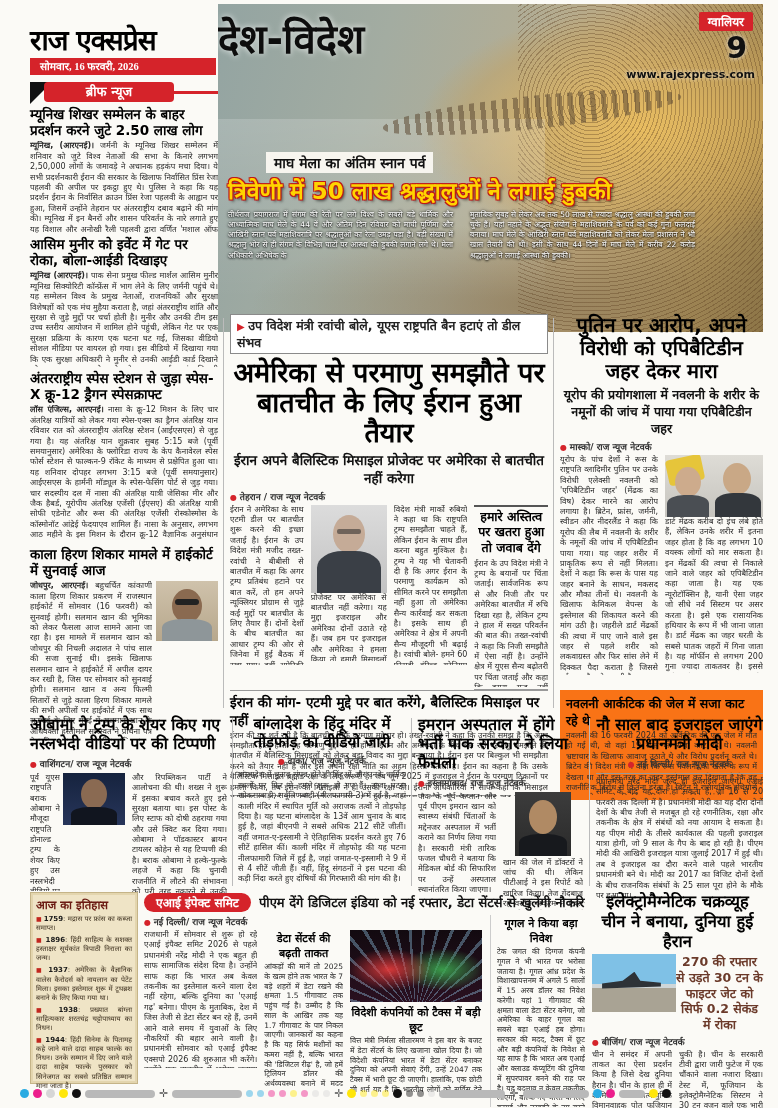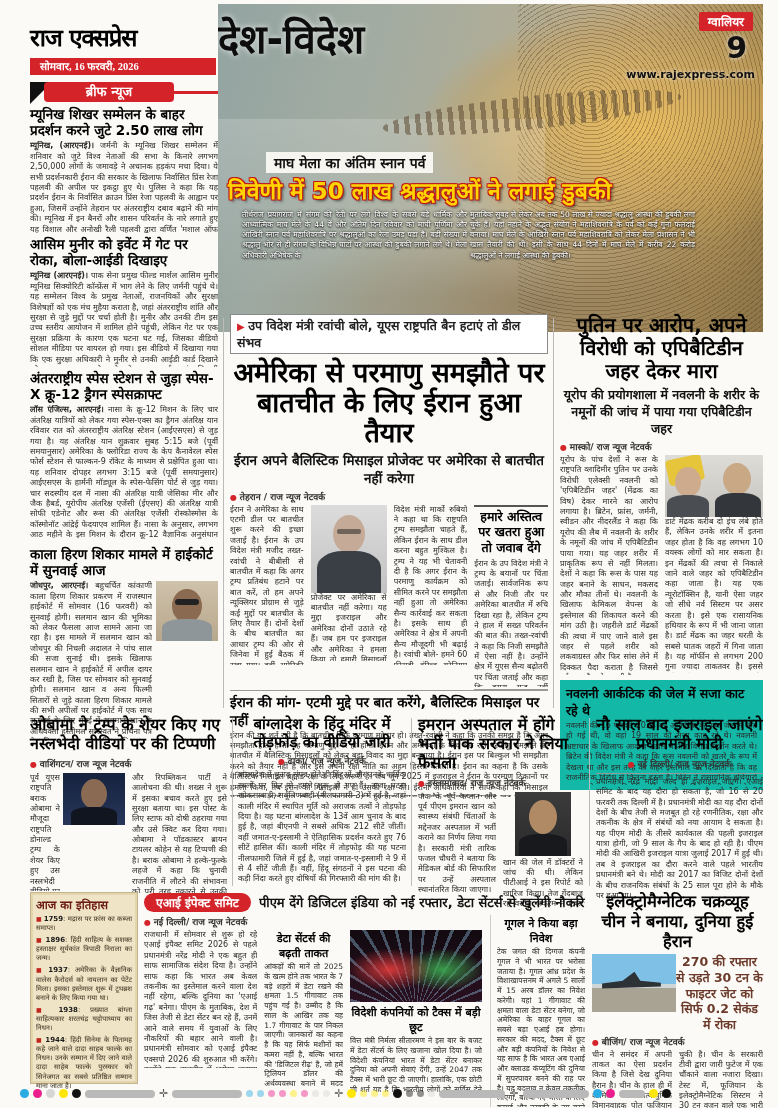--- a/index.html
+++ b/index.html
@@ -4,21 +4,21 @@
 <style>
   html,body{margin:0;padding:0;background:#9a9a9a;}
   #page{position:relative;width:778px;height:1108px;background:#fbfaf6;margin:0 auto;overflow:hidden;
         font-family:"DejaVu Sans",sans-serif;color:#1b1b1b;}
   .abs{position:absolute;}
   .bodytxt{font-size:8px;line-height:1.3;color:#2a2a2a;text-align:justify;overflow:hidden;}
   .byline{font-size:9px;font-weight:bold;color:#333;}
   .byline::before{content:"● ";color:#d5232a;font-size:8px;}
   .rule{background:#bbb;}
   
-  #masthead-title{left:30px;top:20px;font-size:24px;font-weight:bold;letter-spacing:-1px;color:#000;}
+  #masthead-title{left:30px;top:20px;font-size:28px;font-weight:bold;letter-spacing:-1px;color:#000;}
   #date-bar{left:30px;top:58px;width:186px;height:17px;background:#d5232a;color:#fff;font-size:10.5px;font-weight:bold;
             line-height:17px;padding-left:10px;box-sizing:border-box;font-family:Liberation Serif, serif;}
   #brief-news{left:30px;top:82px;width:188px;height:22px;}
   #brief-news .tri{position:absolute;left:0;top:0;width:0;height:0;border-top:22px solid #111;border-right:22px solid transparent;}
   #brief-news .pill{position:absolute;left:14px;top:0;width:130px;height:20px;background:#d5232a;border-radius:4px;
                     color:#fff;font-size:13px;font-weight:bold;text-align:center;line-height:20px;}
   #brief-news .line{position:absolute;left:140px;right:0;top:9px;height:3px;background:#d5232a;}
   
   #hero{left:218px;top:4px;width:545px;height:328px;overflow:hidden;
     background:
@@ -55,21 +55,21 @@
   #main-cols .col{width:76px;}
   #iran-box{border-top:2px solid #555;border-bottom:1px solid #999;padding:2px 0;}
   #iran-box h4{margin:0 0 3px 0;font-size:12.5px;text-align:center;line-height:1.25;color:#000;}
   #iran-demand{border-top:1px solid #999;padding-top:2px;}
   #iran-demand h4{margin:0 0 2px 0;font-size:13.5px;color:#000;}
   
   #putin-art{left:560px;top:314px;width:203px;}
   #putin-headline{margin:0;font-size:20px;line-height:1.15;font-weight:bold;text-align:center;color:#000;}
   #putin-subhead{font-size:12.5px;font-weight:bold;text-align:center;margin:3px 0;color:#111;}
   #putin-cols{display:flex;gap:7px;margin-top:2px;}
-  #navalny-box{background:#14b8a6;padding:5px 6px;margin-top:5px;}
+  #navalny-box{background:#f97316;padding:5px 6px;margin-top:15px;}
   #navalny-box h4{margin:0 0 2px 0;font-size:12.5px;color:#000;}
   
   .b1art h3{margin:0 0 3px 0;font-size:16px;line-height:1.18;color:#000;}
   .twocol{display:flex;gap:7px;}
   
   #history{left:30px;top:892px;width:108px;height:192px;background:#efe4c6;border:1px solid #c5b488;
            box-shadow:inset 0 0 0 2px #e3d5ae;padding:4px 5px;box-sizing:border-box;}
   #history h4{margin:0 0 3px 0;font-size:11.5px;color:#6b1a12;}
   #history .hitem{font-size:7px;line-height:1.3;color:#3a2d1c;margin-bottom:3px;text-align:justify;}
   #history .hitem::before{content:"■ ";color:#c2271f;font-size:6px;}
@@ -122,21 +122,21 @@
   <div class="abs photo" id="hero">
     <div class="crowd"></div>
     <div class="water-sheen"></div>
     <div class="boats"></div>
     <div class="abs" id="section-title">देश-विदेश</div>
     <div class="abs" id="edition-badge">ग्वालियर</div>
     <div class="abs" id="page-number">9</div>
     <div class="abs" id="website">www.rajexpress.com</div>
     <div class="abs" id="photo-kicker">माघ मेला का अंतिम स्नान पर्व</div>
     <div class="abs" id="photo-headline">त्रिवेणी में 50 लाख श्रद्धालुओं ने लगाई डुबकी</div>
-    <div class="abs hero-cap" style="left:24px;">तीर्थराज प्रयागराज में संगम की रेती पर लगे विश्व के सबसे बड़े धार्मिक और आध्यात्मिक माघ मेले के 44 वें और अंतिम दिन रविवार को माघी पूर्णिमा और आखिरी स्नान पर्व महाशिवरात्रि पर श्रद्धालुओं का रेला उमड़ पड़ा है। बड़ी संख्या में श्रद्धालु भोर से ही संगम के विभिन्न घाटों पर आस्था की डुबकी लगाने लगे थे। मेला अधिकारी अभिषेक के</div>
+    <div class="abs hero-cap" style="left:10px;">तीर्थराज प्रयागराज में संगम की रेती पर लगे विश्व के सबसे बड़े धार्मिक और आध्यात्मिक माघ मेले के 44 वें और अंतिम दिन रविवार को माघी पूर्णिमा और आखिरी स्नान पर्व महाशिवरात्रि पर श्रद्धालुओं का रेला उमड़ पड़ा है। बड़ी संख्या में श्रद्धालु भोर से ही संगम के विभिन्न घाटों पर आस्था की डुबकी लगाने लगे थे। मेला अधिकारी अभिषेक के</div>
     <div class="abs hero-cap" style="left:252px;">मुताबिक सुबह से लेकर अब तक 50 लाख से ज्यादा श्रद्धालु आस्था की डुबकी लगा चुके हैं। यहां नहाने के अद्भुत संयोग ने महाशिवरात्रि के पर्व को कई गुना फलदाई बनाया। माघ मेले के आखिरी स्नान पर्व महाशिवरात्रि को लेकर मेला प्रशासन ने भी खास तैयारी की थी। इसी के साथ 44 दिनों में माघ मेले में करीब 22 करोड़ श्रद्धालुओं ने लगाई आस्था की डुबकी।</div>
   </div>
 
   <div class="abs brief" style="top:106px;">
     <h3>म्यूनिख शिखर सम्मेलन के बाहर प्रदर्शन करने जुटे 2.50 लाख लोग</h3>
     <div class="bodytxt" style="height:92px;"><span class="dateline">म्यूनिख, (आरएनई)।</span> <span>जर्मनी के म्यूनिख शिखर सम्मेलन में शनिवार को जुटे विश्व नेताओं की सभा के किनारे लगभग 2,50,000 लोगों के जमावड़े ने अचानक हड़कंप मचा दिया। ये सभी प्रदर्शनकारी ईरान की सरकार के खिलाफ निर्वासित प्रिंस रेजा पहलवी की अपील पर इकट्ठा हुए थे। पुलिस ने कहा कि यह प्रदर्शन ईरान के निर्वासित क्राउन प्रिंस रेजा पहलवी के आह्वान पर हुआ, जिसमें उन्होंने तेहरान पर अंतरराष्ट्रीय दबाव बढ़ाने की मांग की। म्यूनिख में इन बैनरों और शासन परिवर्तन के नारे लगाते हुए यह विशाल और अनोखी रैली पहलवी द्वारा वर्णित 'मशाल ऑफ एक्शन' का हिस्सा थी, जो ईरान में शासक राष्ट्रवादी विरोध प्रदर्शनों के बाद ईरानियों का समर्थन करने के लिए थी।</span></div>
   </div>
   <div class="abs brief" style="top:236px;">
     <h3>आसिम मुनीर को इवेंट में गेट पर रोका, बोला-आईडी दिखाइए</h3>
     <div class="bodytxt" style="height:96px;"><span class="dateline">म्यूनिख (आरएनई)।</span> <span>पाक सेना प्रमुख फील्ड मार्शल आसिम मुनीर म्यूनिख सिक्योरिटी कॉन्फ्रेंस में भाग लेने के लिए जर्मनी पहुंचे थे। यह सम्मेलन विश्व के प्रमुख नेताओं, राजनयिकों और सुरक्षा विशेषज्ञों को एक मंच मुहैया कराता है, जहां अंतरराष्ट्रीय शांति और सुरक्षा से जुड़े मुद्दों पर चर्चा होती है। मुनीर और उनकी टीम इस उच्च स्तरीय आयोजन में शामिल होने पहुंची, लेकिन गेट पर एक सुरक्षा प्रक्रिया के कारण एक घटना घट गई, जिसका वीडियो सोशल मीडिया पर वायरल हो गया। इस वीडियो में दिखाया गया कि एक सुरक्षा अधिकारी ने मुनीर से उनकी आईडी कार्ड दिखाने को कहा। यह घटना सम्मेलन के प्रवेश द्वार पर हुई, जहां अधिकारी ने उनके नेम बैज पर टैप करते हुए कहा, क्या आप इसे घुमा सकते हैं? मुनीर ने इसका पालन किया और अंदर चले गए।</span></div>

